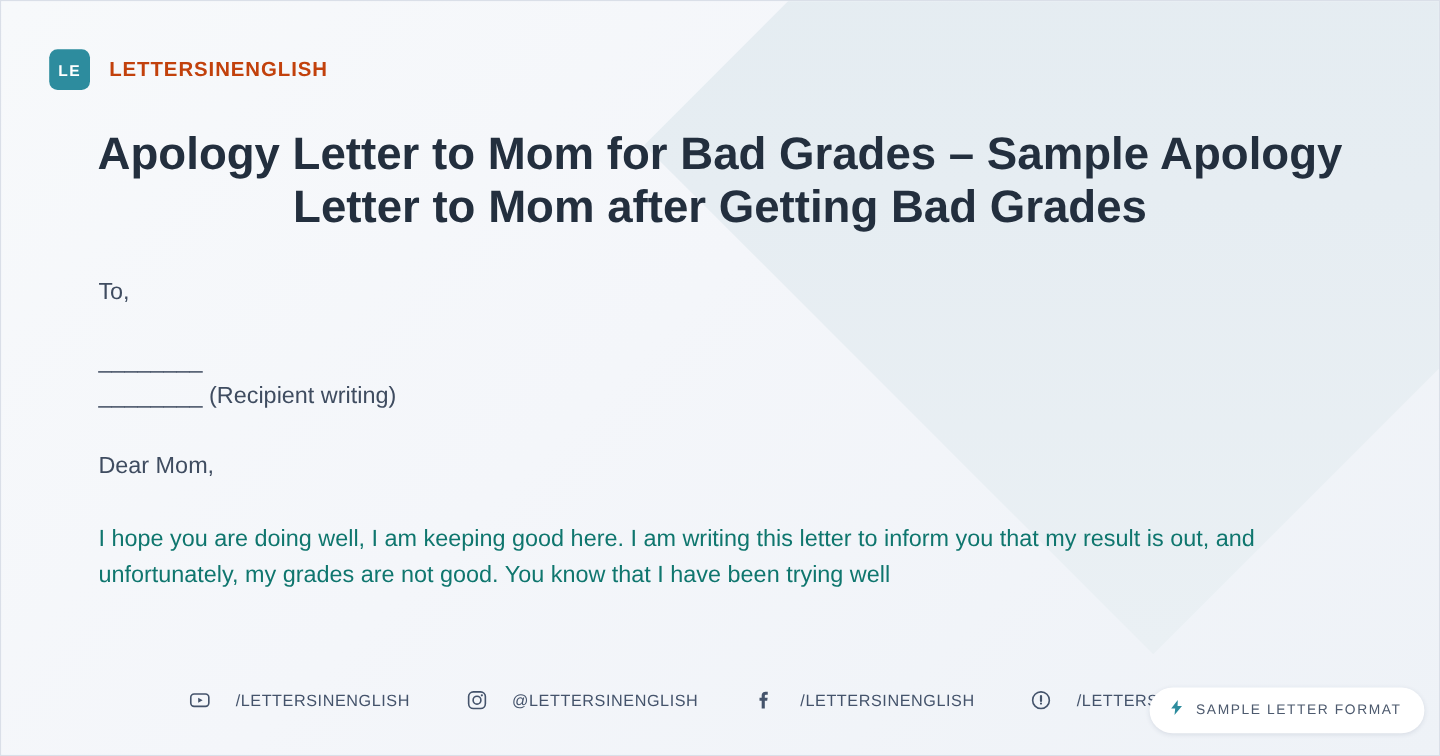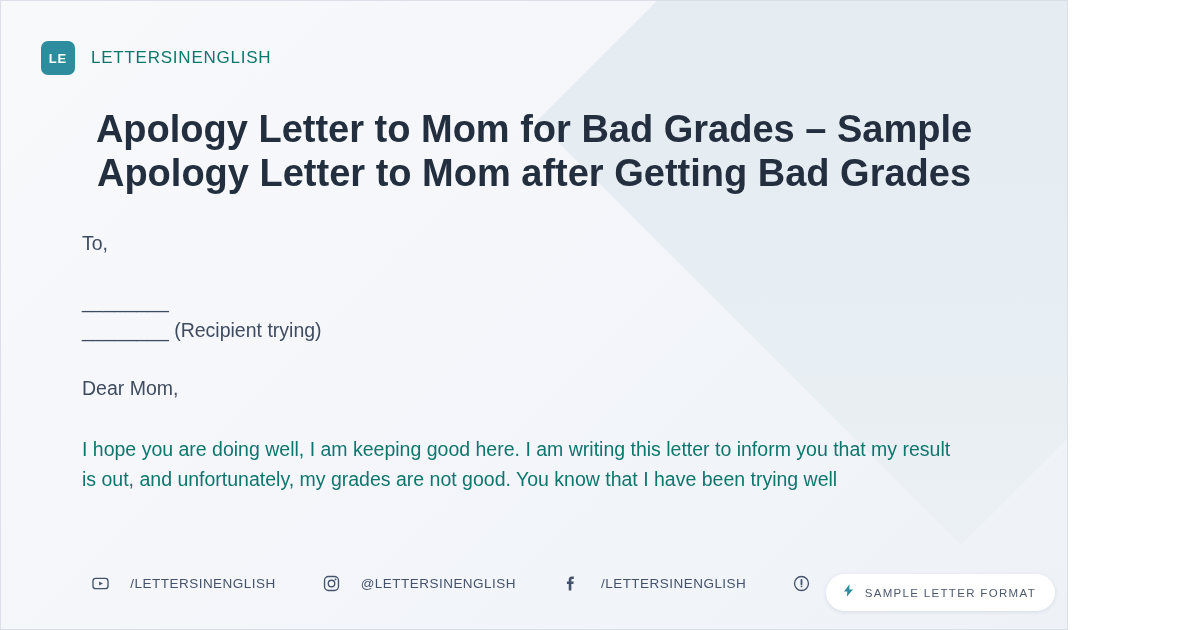--- a/index.html
+++ b/index.html
@@ -6,21 +6,21 @@
     margin: 0;
     padding: 0;
     background: #ffffff;
   }
   body {
     font-family: "Liberation Sans", sans-serif;
   }
 
   .canvas {
     position: relative;
-    width: 1068px;
+    width: 1200px;
     height: 630px;
     overflow: hidden;
     background: #f5f7fa;
     box-sizing: border-box;
     border: 1px solid #dadfe8;
   }
 
   
   .bg-wash {
     position: absolute;
@@ -58,23 +58,23 @@
     color: #ffffff;
     display: flex;
     align-items: center;
     justify-content: center;
     font-size: 13px;
     font-weight: 700;
     letter-spacing: 0.08em;
   }
   .brand-name {
     font-size: 17px;
-    font-weight: 400;
+    font-weight: 700;
     letter-spacing: 0.045em;
-    color: #0f766e;
+    color: #c2410c;
     text-align: center;
   }
 
   
   .title {
     position: absolute;
     left: 60px;
     right: 60px;
     top: 106px;
     text-align: center;
@@ -161,21 +161,21 @@
   <div class="brand">
     <div class="brand-logo">LE</div>
     <div class="brand-name">LETTERSINENGLISH</div>
   </div>
 
   <div class="title">Apology Letter to Mom for Bad Grades – Sample Apology Letter to Mom after Getting Bad Grades</div>
 
   <div class="letter">
     <div class="line">To,</div>
     <div class="line gap-top">________</div>
-    <div class="line tight">________ (Recipient trying)</div>
+    <div class="line tight">________ (Recipient writing)</div>
     <div class="line gap-top">Dear Mom,</div>
     <div class="para">I hope you are doing well, I am keeping good here. I am writing this letter to inform you that my result is out, and unfortunately, my grades are not good. You know that I have been trying well</div>
   </div>
 
   <div class="footer">
 
     <div class="social">
       <span>
         <svg width="19" height="19" viewBox="0 0 24 24" fill="none" stroke="#44536b" stroke-width="1.7">
           <rect x="2.5" y="5.5" width="19" height="13" rx="3.5"></rect>

